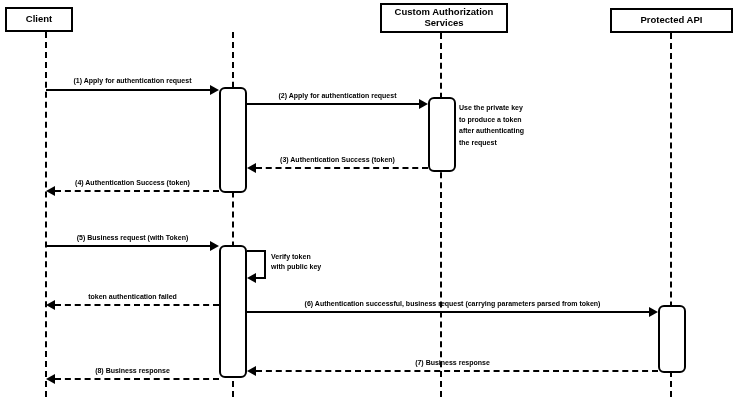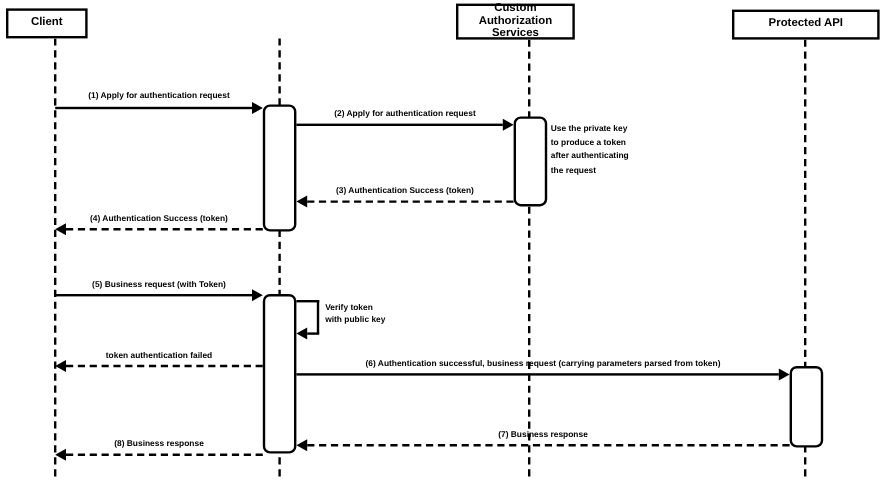--- a/index.html
+++ b/index.html
@@ -133,20 +133,20 @@
   <div class="arrow-line dashed" style="left:256px;top:370px;width:402px;"></div>
   <div class="head-left" style="left:247px;top:366px;"></div>
 
   <div class="msg-label" style="left:46px;top:367px;width:173px;">(8) Business response</div>
   <div class="arrow-line dashed" style="left:55px;top:378px;width:164px;"></div>
   <div class="head-left" style="left:46px;top:374px;"></div>
 
   <div class="participant" style="left:5px;top:7px;width:68px;height:25px;">
     <span>Client</span>
   </div>
-  <div class="participant" style="left:380px;top:3px;width:99px;height:30px;">
+  <div class="participant" style="left:380px;top:3px;width:128px;height:30px;">
     <span>Custom Authorization Services</span>
   </div>
   <div class="participant" style="left:610px;top:8px;width:123px;height:25px;">
     <span>Protected API</span>
   </div>
 
 </div>
 
 </body></html>

